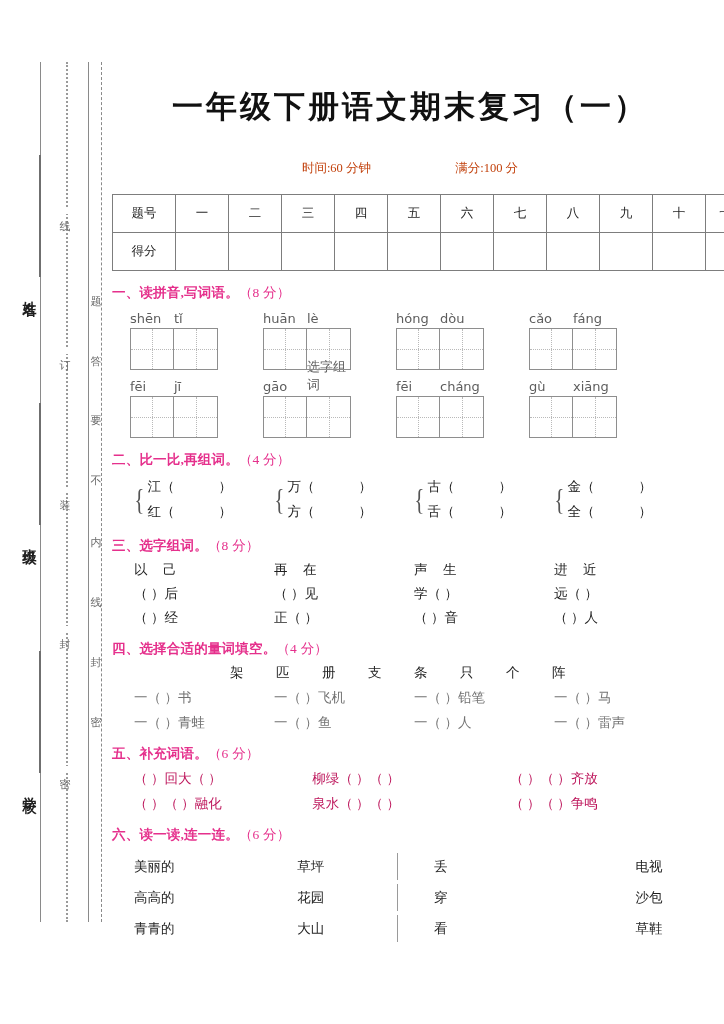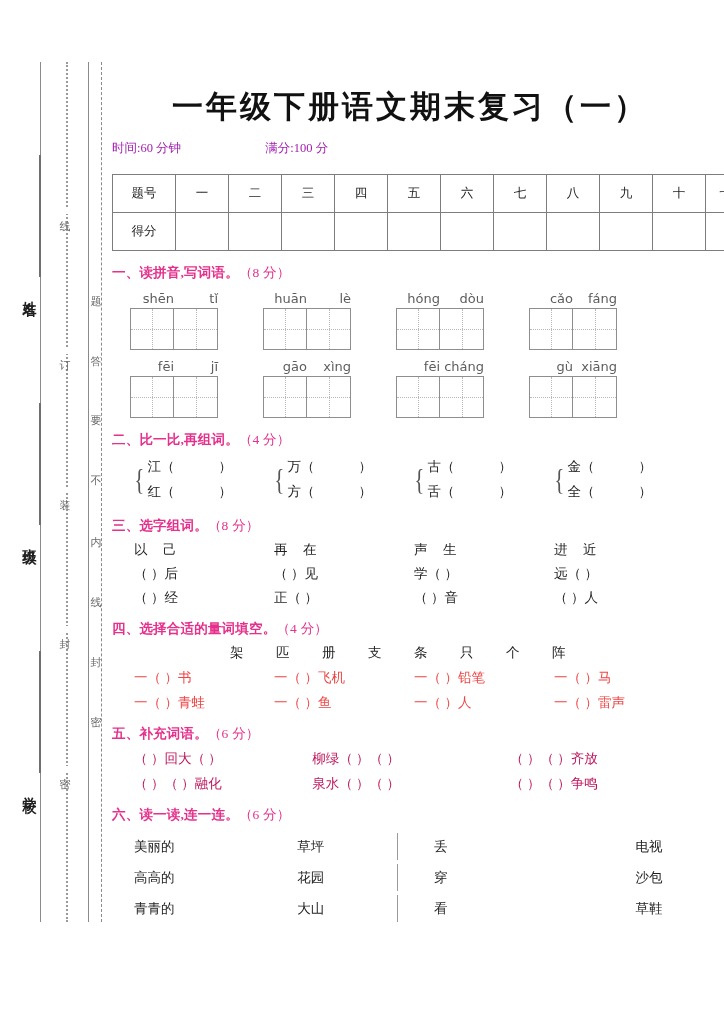--- a/index.html
+++ b/index.html
@@ -87,24 +87,24 @@
     margin: 86px 0 4px 0;
     text-align: center;
     font-size: 31px;
     font-weight: bold;
     letter-spacing: 3px;
     color: #111111;
     font-family: "Liberation Serif", "DejaVu Serif", serif;
   }
 
   .meta-line {
-    margin-top: 12px;
-    text-align: left;
+    margin-top: 32px;
+    text-align: center;
     font-size: 12.5px;
-    color: #a21caf;
+    color: #c2410c;
   }
   .meta-line .meta-item { display: inline-block; }
   .meta-line .meta-gap { display: inline-block; width: 78px; }
 
   
   .score-table {
     margin: 17px 0 0 0;
     border-collapse: collapse;
     width: 534px;
     table-layout: fixed;
@@ -143,21 +143,21 @@
   .pin-cell { width: 133px; }
   .pin-label {
     display: flex;
     font-size: 13px;
     color: #5d5d5d;
     font-family: "DejaVu Sans", sans-serif;
     margin-bottom: 2px;
     height: 17px;
     align-items: flex-end;
   }
-  .pin-label span { width: 44px; text-align: right; }
+  .pin-label span { width: 44px; text-align: left; }
   .tianzige {
     display: flex;
     width: 88px;
   }
   .tz-box {
     width: 44px;
     height: 42px;
     box-sizing: border-box;
     border: 1px solid #8e8e8e;
     position: relative;
@@ -217,21 +217,21 @@
     font-size: 13.5px;
     color: #1f1f1f;
   }
   .mw-list span { display: inline-block; width: 46px; text-align: left; }
 
   .q4row {
     display: flex;
     padding-left: 22px;
     margin-top: 7px;
     font-size: 13.5px;
-    color: #ef4444;
+    color: #737373;
   }
   .q4row > div { width: 140px; white-space: nowrap; }
 
   .q5row {
     display: flex;
     padding-left: 22px;
     margin-top: 7px;
     font-size: 13.5px;
     color: #be185d;
   }
@@ -396,21 +396,21 @@
           <span>jī</span>
         </div>
         <div class="tianzige">
           <div class="tz-box"></div>
           <div class="tz-box"></div>
         </div>
       </div>
       <div class="pin-cell">
         <div class="pin-label">
           <span>gāo</span>
-          <span>xìng</span>
+          <span>选字组词</span>
         </div>
         <div class="tianzige">
           <div class="tz-box"></div>
           <div class="tz-box"></div>
         </div>
       </div>
       <div class="pin-cell">
         <div class="pin-label">
           <span>fēi</span>
           <span>cháng</span>

